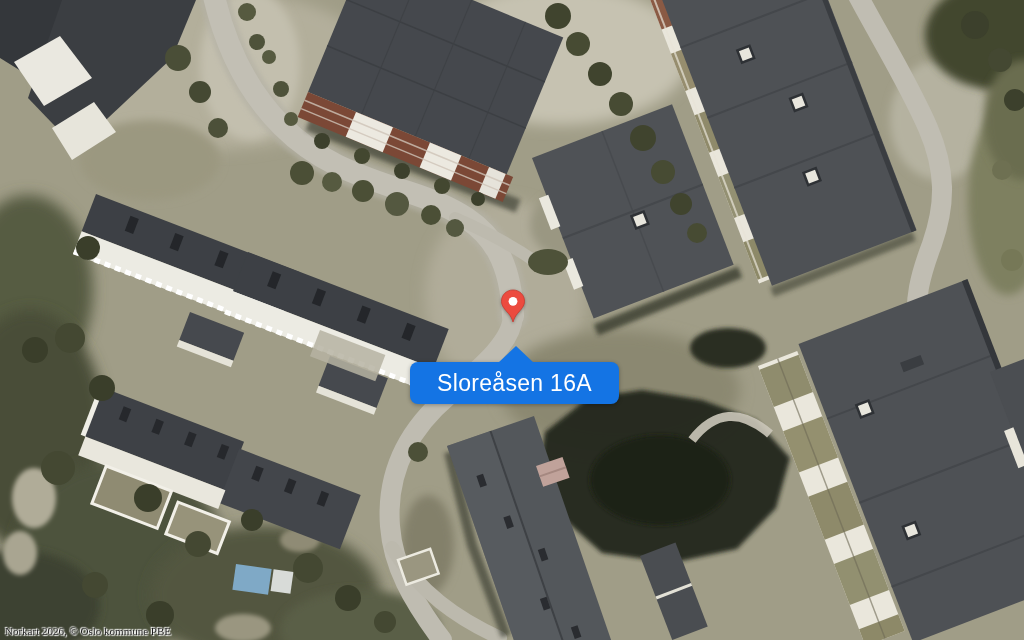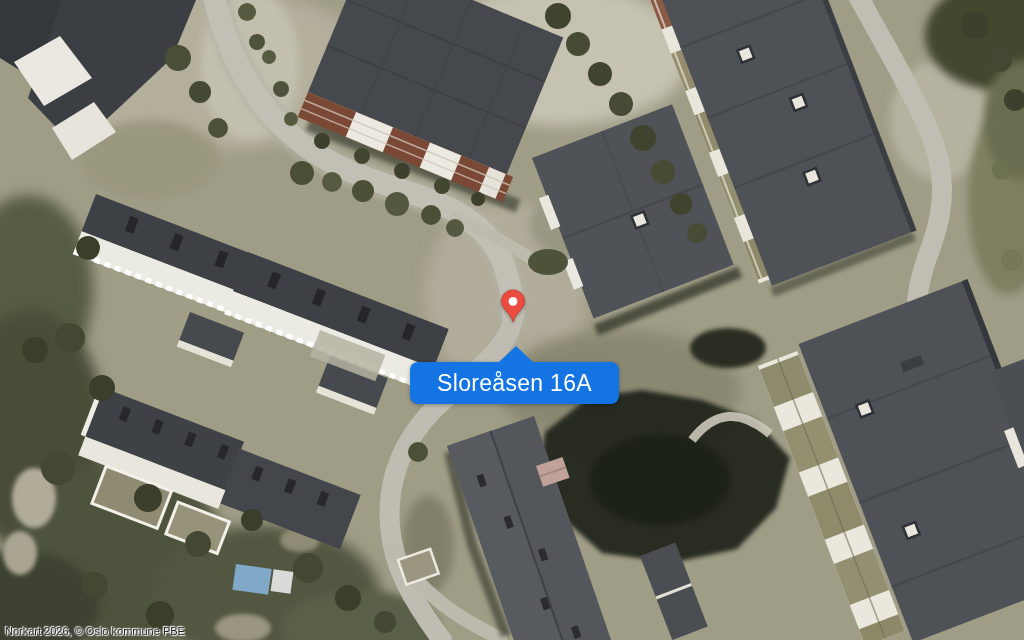--- a/index.html
+++ b/index.html
@@ -10,21 +10,21 @@
   .pin svg{display:block;filter:drop-shadow(0 1px 1.5px rgba(0,0,0,.35));}
   .callout{position:absolute;left:410px;top:362px;width:209px;height:42px;
            background:#1474e4;border-radius:8px;display:flex;align-items:center;
            justify-content:center;box-shadow:0 1px 4px rgba(0,0,0,.30);}
   .callout .arrow{position:absolute;left:88px;top:-16px;width:0;height:0;
            border-left:18px solid transparent;border-right:18px solid transparent;
            border-bottom:17px solid #1474e4;}
   .callout .txt{color:#fff;font-size:23px;font-weight:500;letter-spacing:.3px;
            white-space:nowrap;}
   .attribution{position:absolute;left:5px;bottom:3px;font-size:11px;color:#1c1c1c;
-           font-family:Liberation Sans, sans-serif;
+           font-family:Liberation Serif, serif;
            text-shadow:0 0 2px #fff,0 0 2px #fff,1px 1px 1px #fff,-1px -1px 1px #fff;}
 </style>
 </head>
 <body>
 
 <div class="stage">
 
 <svg class="scene" viewBox="0 0 1024 640" xmlns="http://www.w3.org/2000/svg">
   <defs>
     <filter id="f2" x="-40%" y="-40%" width="180%" height="180%">

